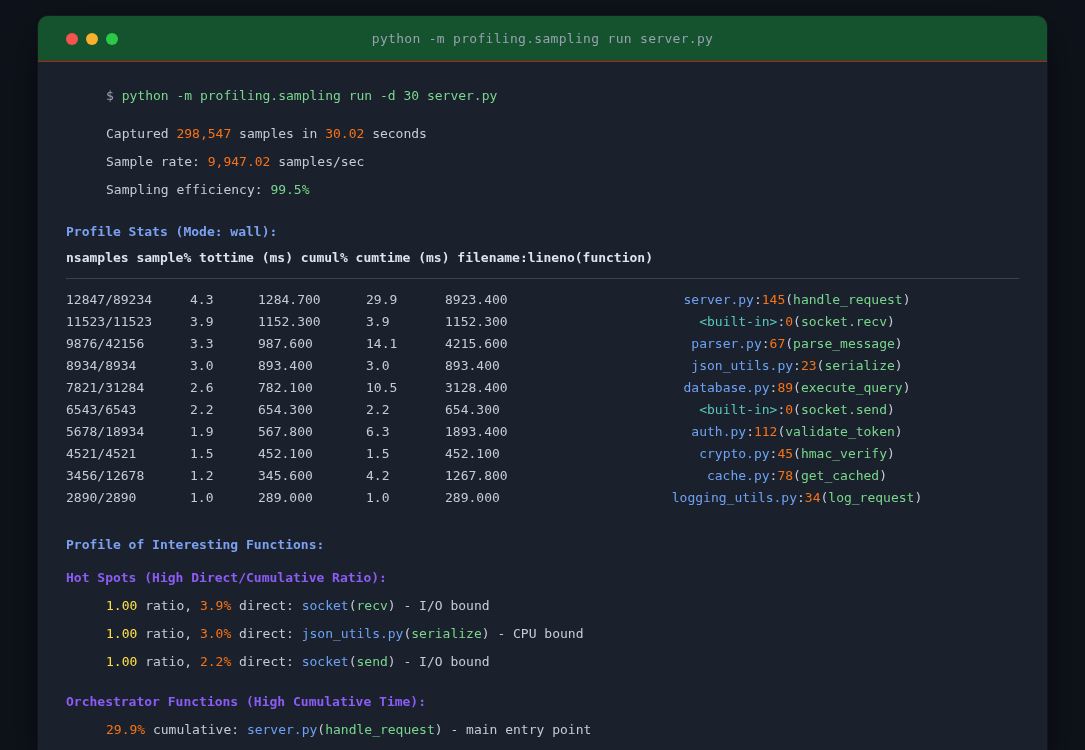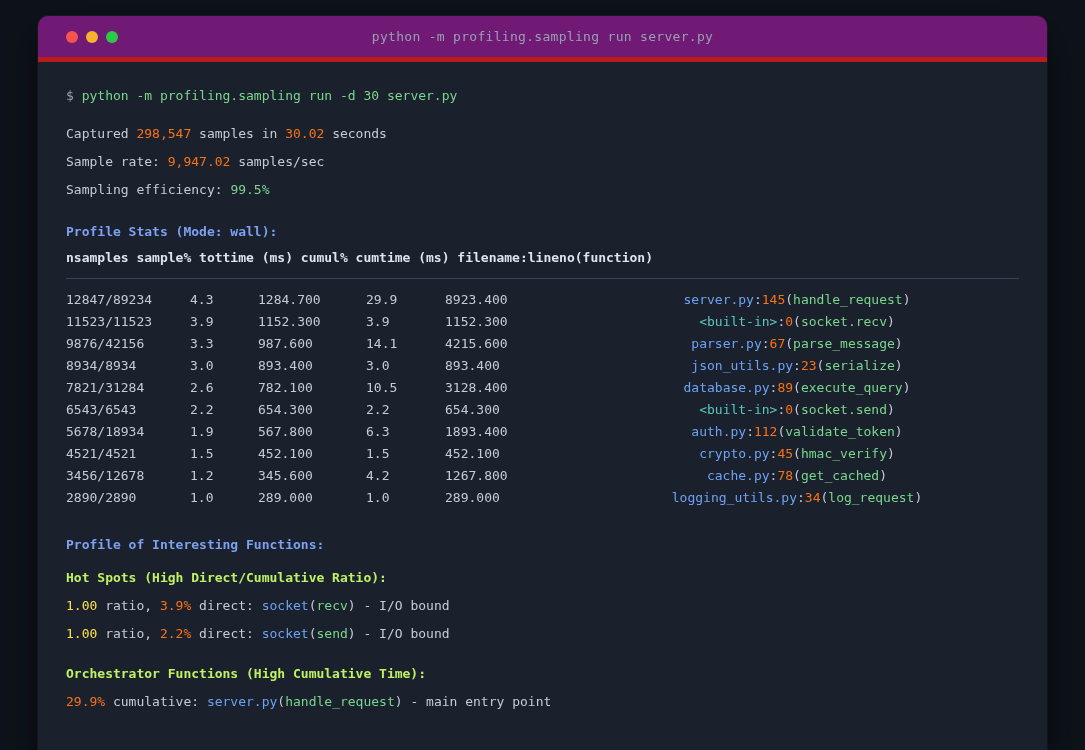--- a/index.html
+++ b/index.html
@@ -7,35 +7,35 @@
     width:1085px; height:750px; overflow:hidden;
     background:#0e131b;
     font-family:"DejaVu Sans Mono","Liberation Mono",monospace;
   }
   .window {
     position:absolute; left:38px; right:38px; top:16px; bottom:-14px;
     background:#1b212c; border-radius:10px; overflow:hidden;
     box-shadow:0 14px 44px rgba(0,0,0,.55), 0 0 0 1px rgba(255,255,255,.045);
   }
   .titlebar {
-    height:46px; background:#701a75; border-bottom:5px solid #b91c1c;
+    height:46px; background:#14532d; border-bottom:1px solid #b91c1c;
     display:flex; align-items:center; justify-content:center; position:relative;
   }
   .lights { position:absolute; left:28px; top:0; height:100%; display:flex; align-items:center; gap:8px; }
   .light { width:12px; height:12px; border-radius:50%; display:inline-block; cursor:pointer; }
   .light.r { background:#f4534e; }
   .light.y { background:#f7b12c; }
   .light.g { background:#2bc948; }
   .title { font-size:13px; color:#96a1b1; letter-spacing:.3px; }
   .term { padding:20px 28px 0 28px; font-size:13px; color:#c3ccd7; }
-  .line { line-height:28px; white-space:pre; min-height:28px; }
+  .line { line-height:28px; white-space:pre; min-height:28px;margin-left:40px; }
   .cmd-block { margin-bottom:10px; }
   .section-heading { line-height:28px; font-weight:bold; color:#7ca0f2; margin-top:14px; white-space:pre; }
   .summary-heading { margin-top:22px; }
-  .sub-heading { line-height:28px; font-weight:bold; color:#bef264; margin-top:5px; white-space:pre; }
+  .sub-heading { line-height:28px; font-weight:bold; color:#8b5cf6; margin-top:5px; white-space:pre; }
   .orch-heading { margin-top:12px; }
   .thead { line-height:24px; font-weight:bold; color:#dde4ee; white-space:pre; }
   .divider { height:1px; background:#3a4251; margin:8px 0 10px 0; }
   .trow { display:grid; grid-template-columns:124px 68px 108px 79px 108px auto; line-height:22px; white-space:pre; }
   .trow .num { }
   .fncell { padding-left:22px; text-align:center; }
   .c-text { color:#c3ccd7; }
   .c-dim { color:#9aa5b4; }
   .c-green { color:#79d68d; }
   .c-yellow { color:#f97316; }
@@ -80,20 +80,21 @@
         <div class="trow"><span class="num c-text">4521/4521</span><span class="num c-text">1.5</span><span class="num c-text">452.100</span><span class="num c-text">1.5</span><span class="num c-text">452.100</span><span class="fncell"><span class="c-blue">crypto.py</span><span class="c-text">:</span><span class="c-yellow">45</span><span class="c-text">(</span><span class="c-green">hmac_verify</span><span class="c-text">)</span></span></div>
         <div class="trow"><span class="num c-text">3456/12678</span><span class="num c-text">1.2</span><span class="num c-text">345.600</span><span class="num c-text">4.2</span><span class="num c-text">1267.800</span><span class="fncell"><span class="c-blue">cache.py</span><span class="c-text">:</span><span class="c-yellow">78</span><span class="c-text">(</span><span class="c-green">get_cached</span><span class="c-text">)</span></span></div>
         <div class="trow"><span class="num c-text">2890/2890</span><span class="num c-text">1.0</span><span class="num c-text">289.000</span><span class="num c-text">1.0</span><span class="num c-text">289.000</span><span class="fncell"><span class="c-blue">logging_utils.py</span><span class="c-text">:</span><span class="c-yellow">34</span><span class="c-text">(</span><span class="c-green">log_request</span><span class="c-text">)</span></span></div>
       </div>
 
     <div class="section-heading summary-heading">Profile of Interesting Functions:</div>
 
     <div class="sub-heading">Hot Spots (High Direct/Cumulative Ratio):</div>
     <div>
         <div class="line"><span class="c-red">1.00</span><span class="c-text"> ratio, </span><span class="c-yellow">3.9%</span><span class="c-text"> direct: </span><span class="c-blue">socket</span><span class="c-text">(</span><span class="c-green">recv</span><span class="c-text">)</span><span class="c-text"> - I/O bound</span></div>
+        <div class="line"><span class="c-red">1.00</span><span class="c-text"> ratio, </span><span class="c-yellow">3.0%</span><span class="c-text"> direct: </span><span class="c-blue">json_utils.py</span><span class="c-text">(</span><span class="c-green">serialize</span><span class="c-text">)</span><span class="c-text"> - CPU bound</span></div>
         <div class="line"><span class="c-red">1.00</span><span class="c-text"> ratio, </span><span class="c-yellow">2.2%</span><span class="c-text"> direct: </span><span class="c-blue">socket</span><span class="c-text">(</span><span class="c-green">send</span><span class="c-text">)</span><span class="c-text"> - I/O bound</span></div>
       </div>
 
     <div class="sub-heading orch-heading">Orchestrator Functions (High Cumulative Time):</div>
     <div>
         <div class="line"><span class="c-yellow">29.9%</span><span class="c-text"> cumulative: </span><span class="c-blue">server.py</span><span class="c-text">(</span><span class="c-green">handle_request</span><span class="c-text">)</span><span class="c-text"> - main entry point</span></div>
         <div class="line"></div>
       </div>
   </div>
 </div>

